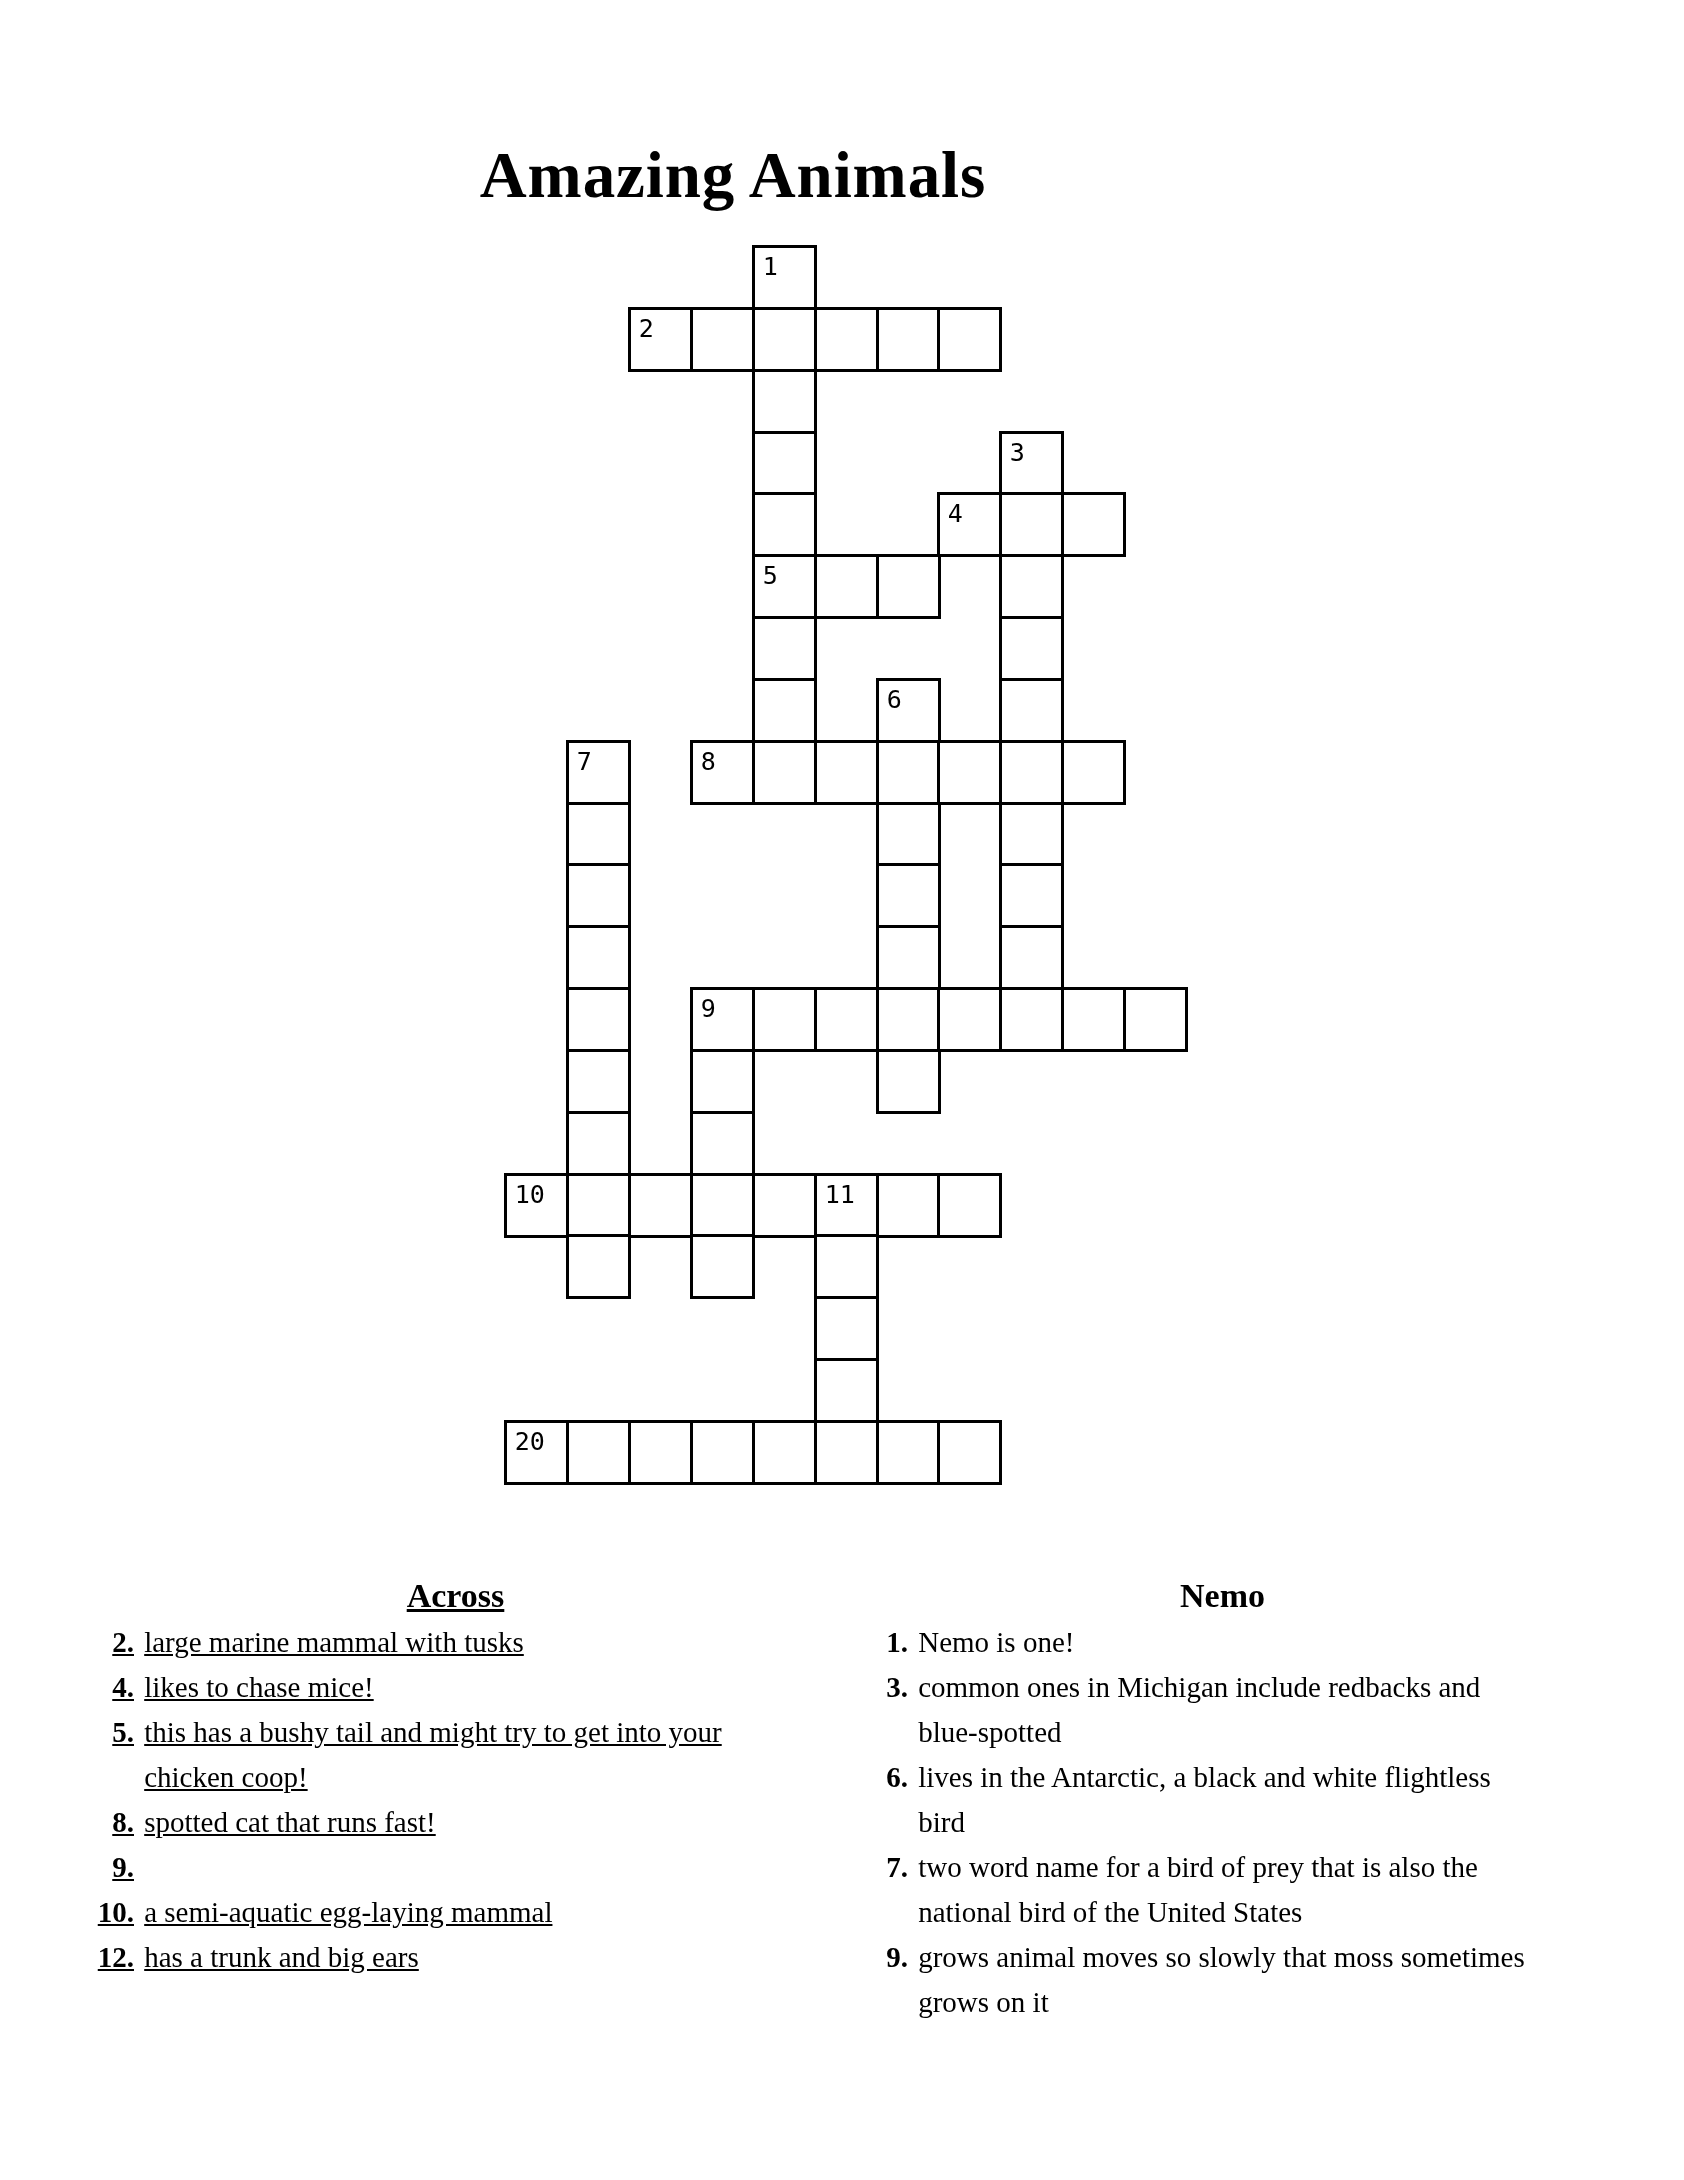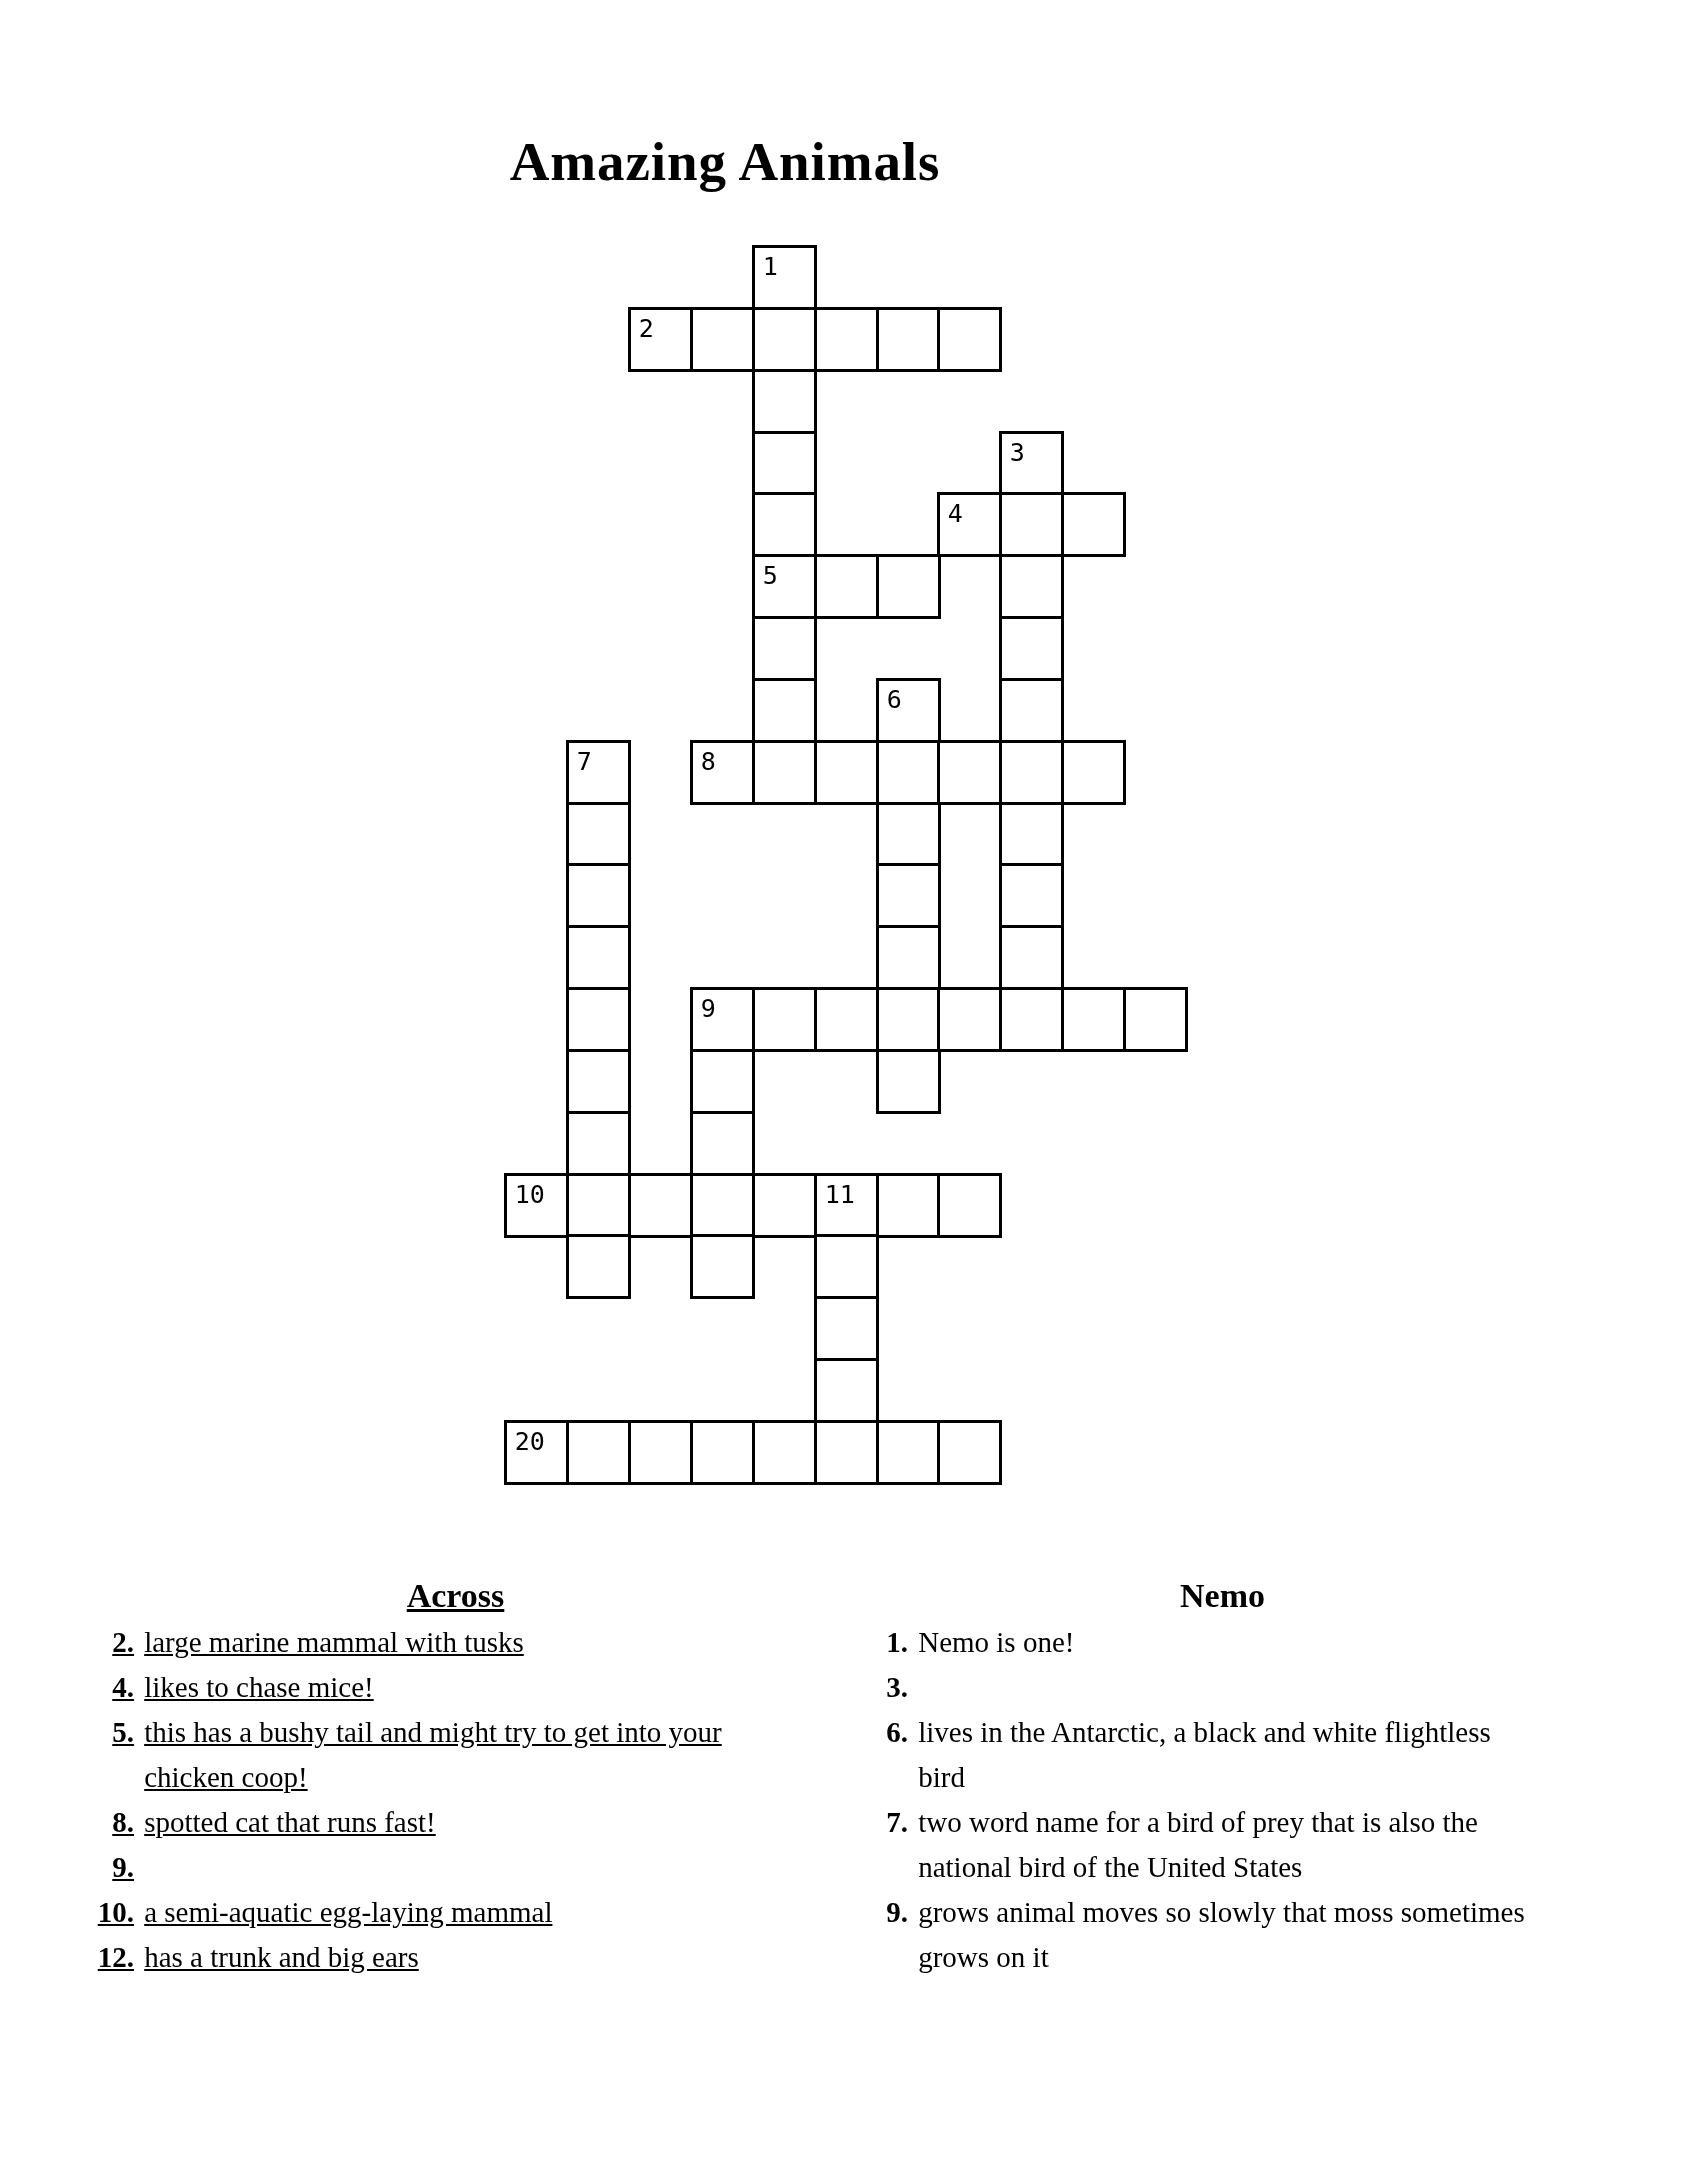--- a/index.html
+++ b/index.html
@@ -8,24 +8,24 @@
     background: #ffffff;
     position: relative;
     font-family: "Liberation Serif", serif;
     color: #000000;
     overflow: hidden;
   }
   .title {
     position: absolute;
     top: 128px; left: 0; width: 1442px;
     text-align: center;
-    font-size: 55px;
+    font-size: 65px;
     font-weight: bold;
     line-height: 1.1;
-    margin: 4px;
+    margin: 12px;
     letter-spacing: 0.9px;
   }
   #grid { position: absolute; }
   .cell {
     position: absolute;
     box-sizing: border-box;
     border: 3.4px solid #000000;
     background: #ffffff;
   }
   .cell-num {
@@ -208,20 +208,22 @@
 
 <div class="clue-col col-down">
   <h2 class="clue-header">Nemo</h2>
   <div class="clue-list" id="down-list">
       <div class="clue">
         <div class="num">1.</div>
         <div class="txt">Nemo is one!</div>
       </div>
       <div class="clue">
         <div class="num">3.</div>
+        <div class="txt">common ones in Michigan include redbacks and
+blue-spotted</div>
       </div>
       <div class="clue">
         <div class="num">6.</div>
         <div class="txt">lives in the Antarctic, a black and white flightless
 bird</div>
       </div>
       <div class="clue">
         <div class="num">7.</div>
         <div class="txt">two word name for a bird of prey that is also the
 national bird of the United States</div>

